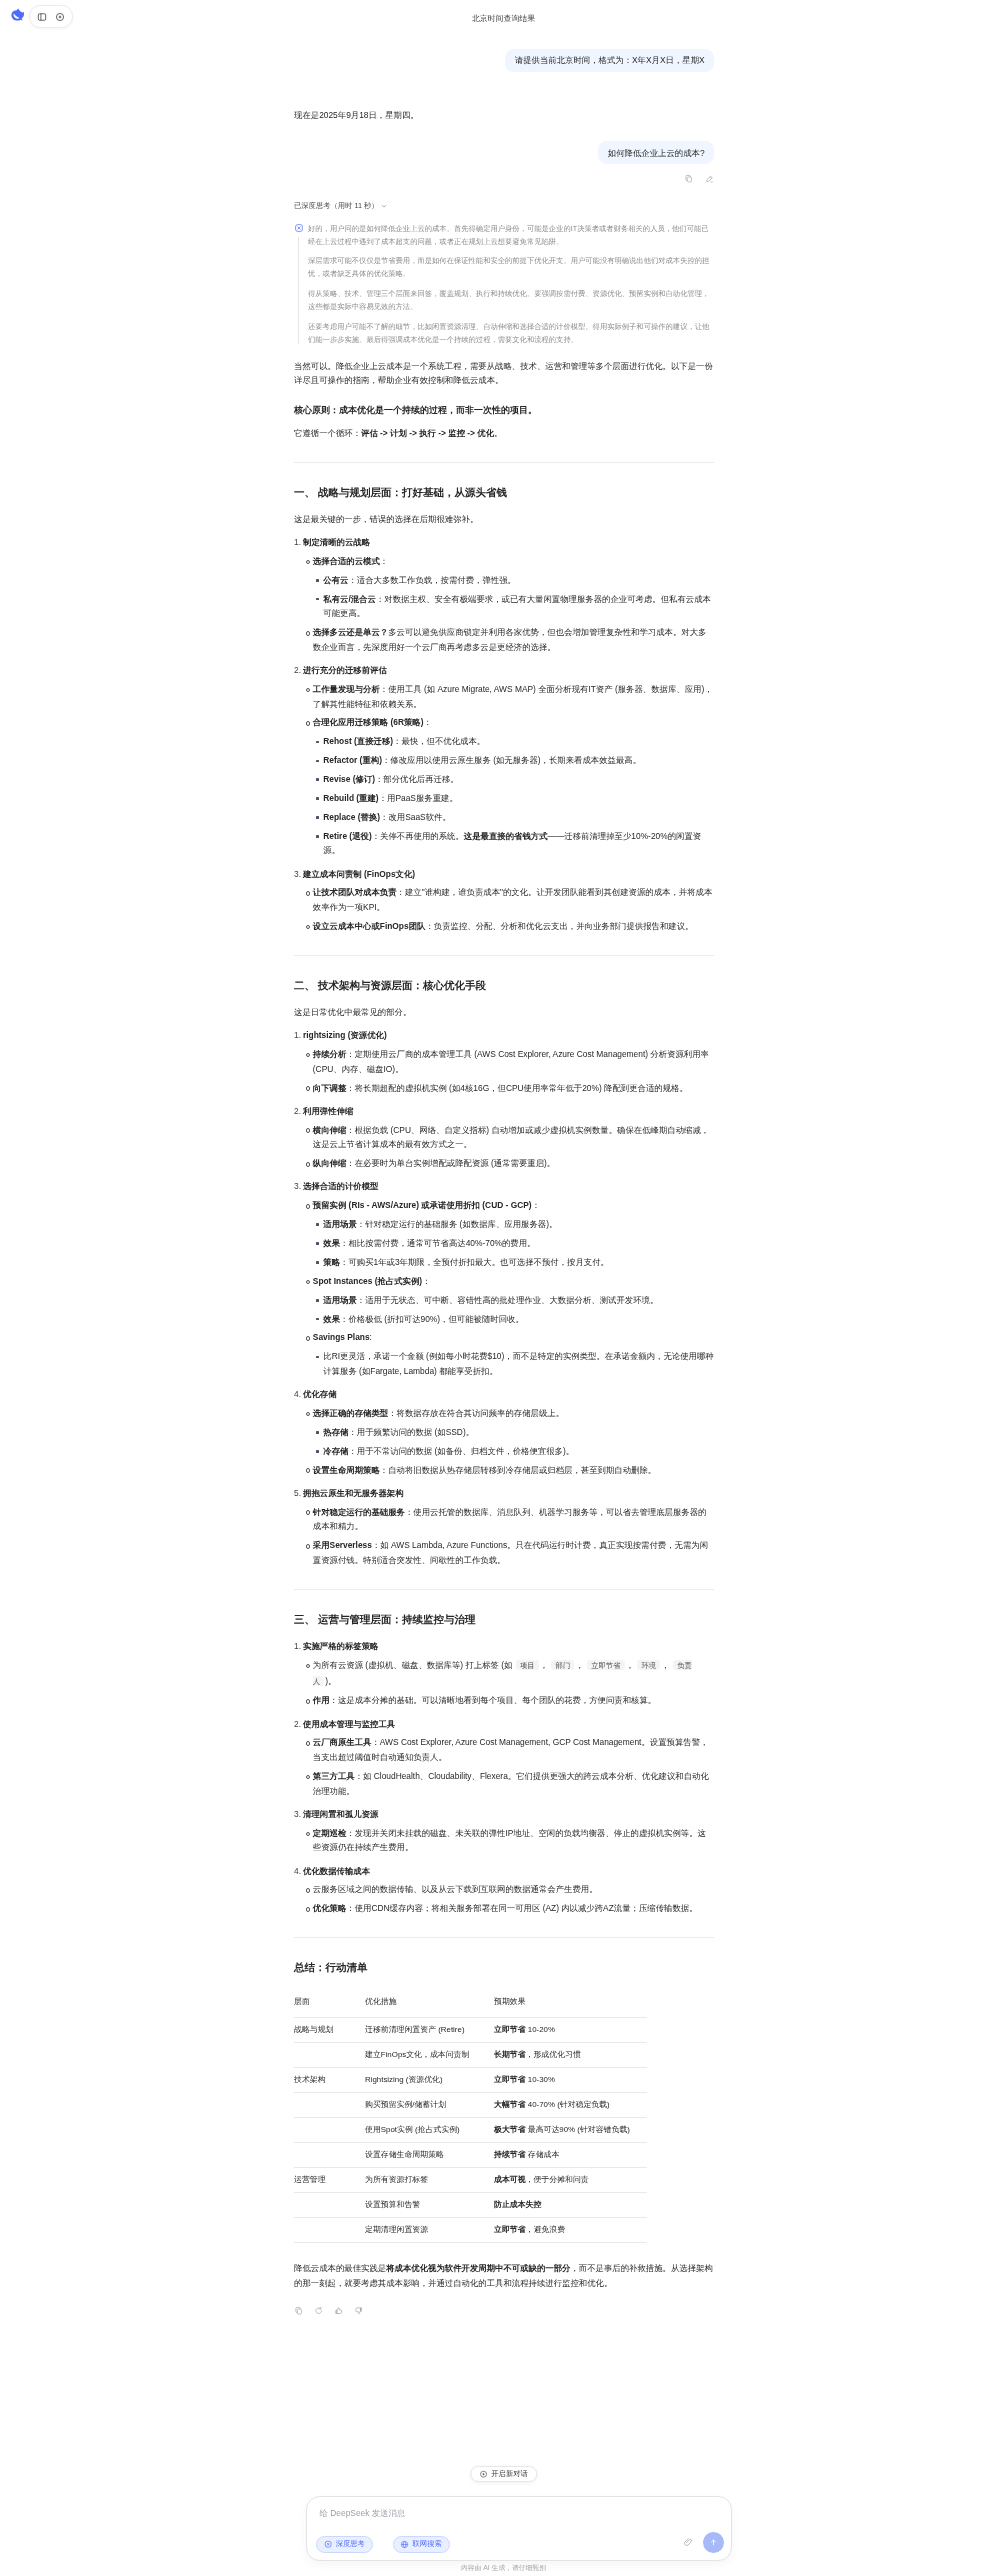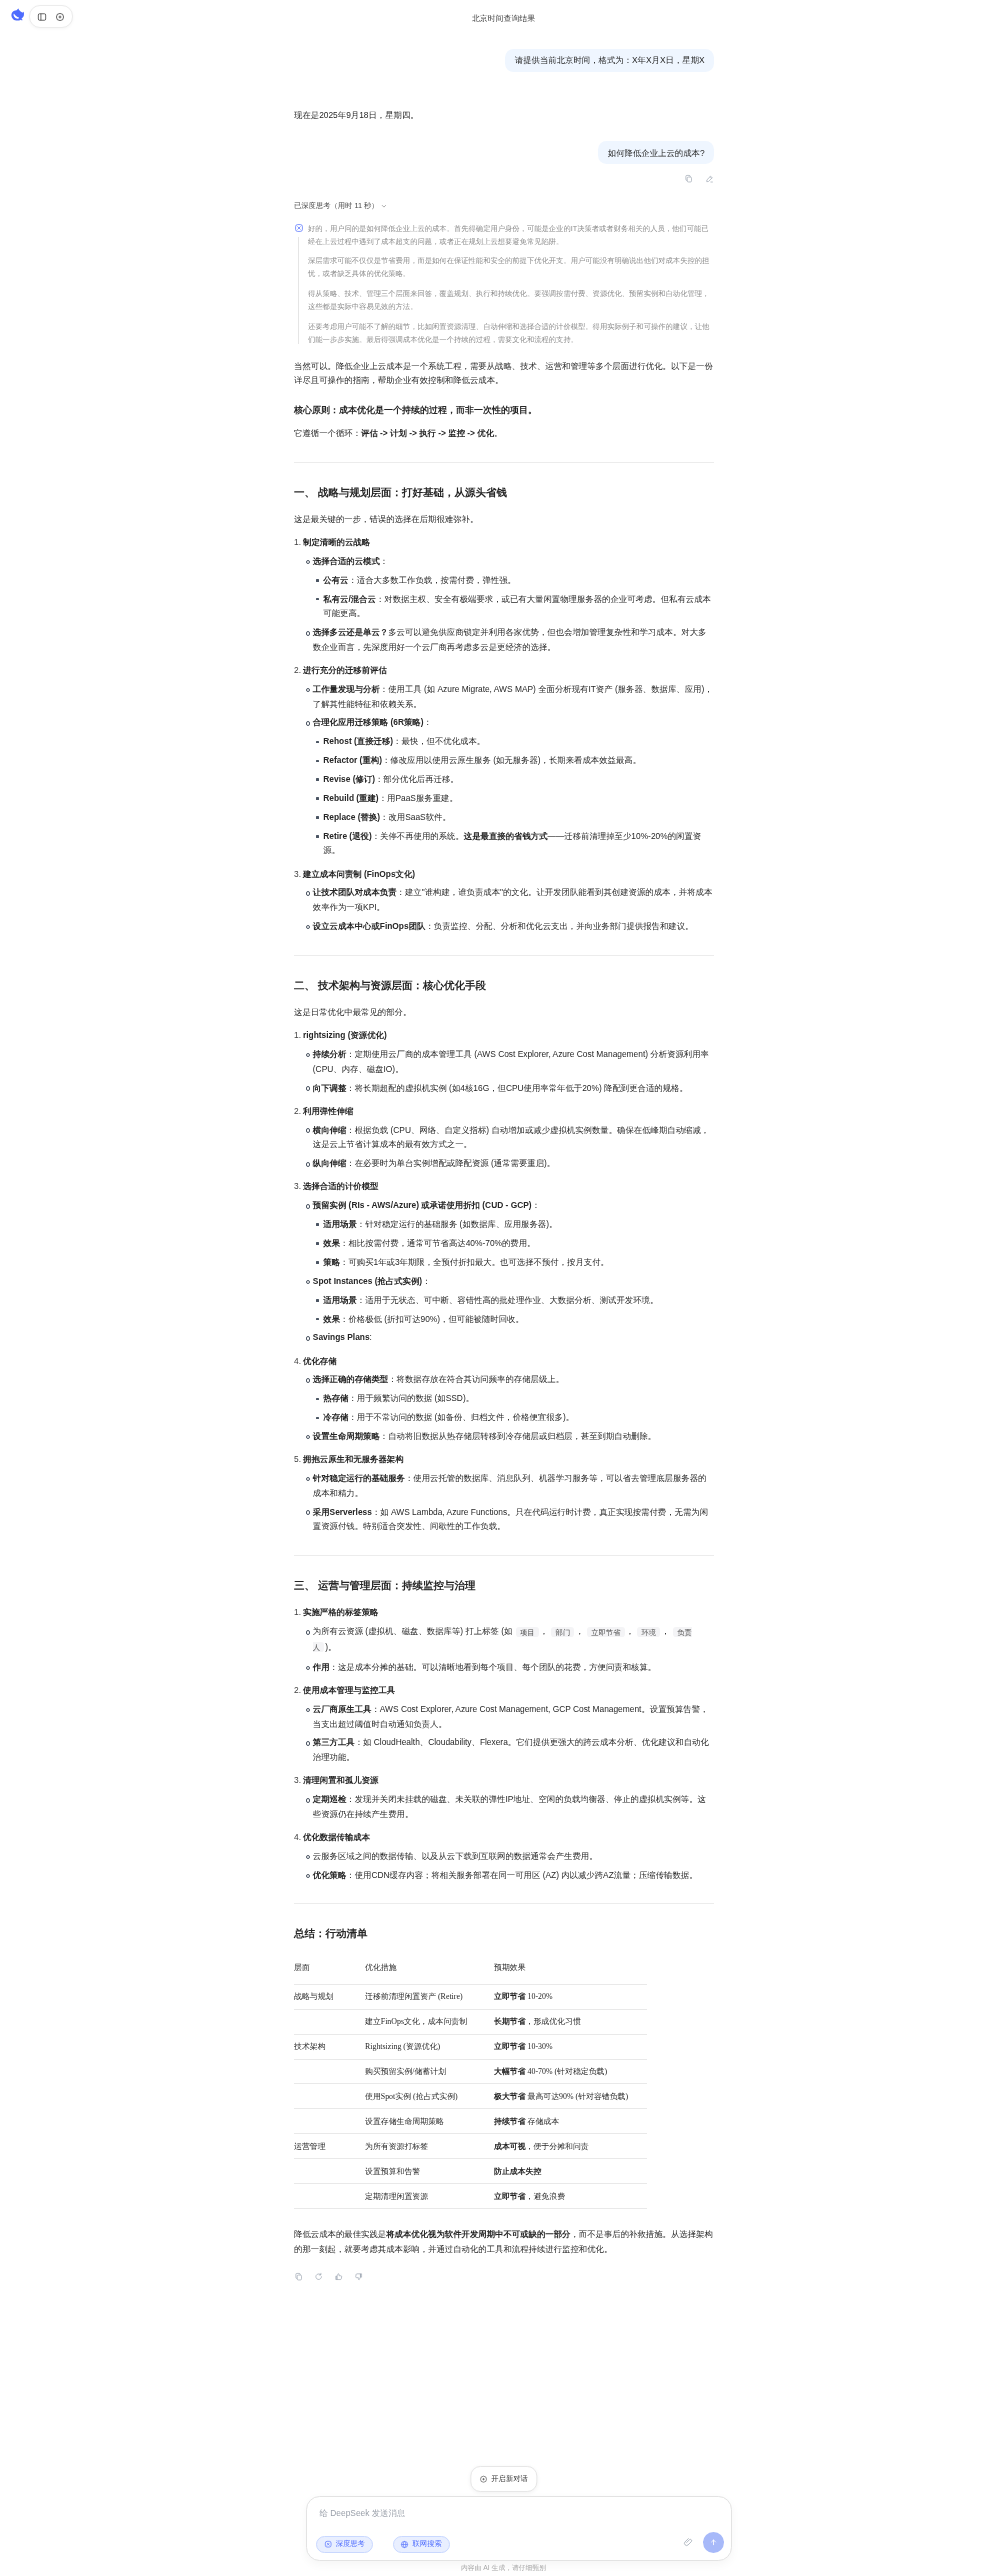--- a/index.html
+++ b/index.html
@@ -34,24 +34,24 @@
   .ol{margin:8.4px 0;}
   .l1{position:relative;padding-left:9px;margin:8.4px 0 4.2px;font-weight:700;}
   .l1 .num{position:absolute;left:0;font-weight:400;color:#404040;}
   .l2{position:relative;margin:4.2px 0 4.2px 11.5px;padding-left:7.3px;}
   .l3{position:relative;margin:4.2px 0 4.2px 22px;padding-left:7.3px;}
   .m2{position:absolute;left:0;top:5.8px;width:2.6px;height:2.6px;border:0.5px solid #4b5563;border-radius:50%;}
   .m3{position:absolute;left:0;top:6.3px;width:2.6px;height:2.6px;background:#4b5563;border-radius:0.5px;}
   .chip{background:#f4f4f6;border-radius:3.1px;padding:0.5px 4.2px;font-size:7.3px;color:#4b4b4b;margin:0 1px;font-family:inherit;}
   .tbl{border-collapse:collapse;margin:13.6px 0 18px;font-size:7.9px;}
   .tbl th{text-align:left;font-weight:400;color:#1f1f1f;padding:6.3px 8.4px 7.9px 0;border-bottom:0.5px solid #e9e9e9;}
-  .tbl td{padding:5.2px 8.4px 5.2px 0;border-bottom:0.5px solid #e9e9e9;vertical-align:top;color:#262626;line-height:13.6px;font-family:Liberation Serif, serif;}
+  .tbl td{padding:5.2px 8.4px 5.2px 0;border-bottom:0.5px solid #e9e9e9;vertical-align:top;color:#262626;line-height:13.6px;}
   .ans-actions{margin-top:15.7px;display:flex;gap:10.5px;}
   
-  .new-chat{position:absolute;left:50%;transform:translateX(-50%);top:2466px;height:26px;display:flex;align-items:center;gap:3.7px;background:#fff;border:0.5px solid #e7e7e7;border-radius:10px;padding:0 8.4px;font-size:7.3px;color:#363636;box-shadow:0 1px 4.2px rgba(0,0,0,.06);cursor:pointer;}
+  .new-chat{position:absolute;left:50%;transform:translateX(-50%);top:2466px;height:16px;display:flex;align-items:center;gap:3.7px;background:#fff;border:0.5px solid #e7e7e7;border-radius:10px;padding:0 8.4px;font-size:7.3px;color:#363636;box-shadow:0 1px 4.2px rgba(0,0,0,.06);cursor:pointer;}
   .composer{position:absolute;left:306px;top:2496px;width:408px;height:63px;background:#fff;border:0.5px solid #e3e3e3;border-radius:13.6px;box-shadow:0 3.1px 9.4px rgba(0,0,0,.04);padding-left:16px;}
   .composer textarea{position:absolute;left:0;top:0;width:100%;height:30px;border:none;outline:none;resize:none;background:transparent;padding:10.5px 12.6px 0;box-sizing:border-box;font-family:inherit;font-size:8.4px;color:#262626;}
   .composer textarea::placeholder{color:#9aa0aa;}
   .pills{position:absolute;left:9.4px;bottom:7.3px;display:flex;gap:20px;}
   .pill{height:17px;display:flex;align-items:center;gap:3.1px;padding:0 6.8px;border-radius:9px;background:#e9efff;border:0.5px solid #c9d8ff;color:#4d6bfe;font-size:7.3px;cursor:pointer;}
   .clip{position:absolute;right:38px;bottom:12.6px;background:none;border:none;padding:0;cursor:pointer;}
   .send{position:absolute;right:7.3px;bottom:7.3px;width:21px;height:21px;border-radius:50%;background:#a7b9f9;border:none;display:flex;align-items:center;justify-content:center;cursor:pointer;}
   .footer-note{position:absolute;top:2563px;left:0;width:100%;text-align:center;font-size:6.8px;color:#a6a6a6;}
 </style>
 </head>
@@ -167,20 +167,21 @@
         <div class="l2"><span class="m2"></span><strong>纵向伸缩</strong>：在必要时为单台实例增配或降配资源 (通常需要重启)。</div>
         <div class="l1"><span class="num">3.</span><strong>选择合适的计价模型</strong></div>
         <div class="l2"><span class="m2"></span><strong>预留实例 (RIs - AWS/Azure) 或承诺使用折扣 (CUD - GCP)</strong>：</div>
         <div class="l3"><span class="m3"></span><strong>适用场景</strong>：针对稳定运行的基础服务 (如数据库、应用服务器)。</div>
         <div class="l3"><span class="m3"></span><strong>效果</strong>：相比按需付费，通常可节省高达40%-70%的费用。</div>
         <div class="l3"><span class="m3"></span><strong>策略</strong>：可购买1年或3年期限，全预付折扣最大。也可选择不预付，按月支付。</div>
         <div class="l2"><span class="m2"></span><strong>Spot Instances (抢占式实例)</strong>：</div>
         <div class="l3"><span class="m3"></span><strong>适用场景</strong>：适用于无状态、可中断、容错性高的批处理作业、大数据分析、测试开发环境。</div>
         <div class="l3"><span class="m3"></span><strong>效果</strong>：价格极低 (折扣可达90%)，但可能被随时回收。</div>
         <div class="l2"><span class="m2"></span><strong>Savings Plans</strong>:</div>
+        <div class="l3"><span class="m3"></span>比RI更灵活，承诺一个金额 (例如每小时花费$10)，而不是特定的实例类型。在承诺金额内，无论使用哪种计算服务 (如Fargate, Lambda) 都能享受折扣。</div>
         <div class="l1"><span class="num">4.</span><strong>优化存储</strong></div>
         <div class="l2"><span class="m2"></span><strong>选择正确的存储类型</strong>：将数据存放在符合其访问频率的存储层级上。</div>
         <div class="l3"><span class="m3"></span><strong>热存储</strong>：用于频繁访问的数据 (如SSD)。</div>
         <div class="l3"><span class="m3"></span><strong>冷存储</strong>：用于不常访问的数据 (如备份、归档文件，价格便宜很多)。</div>
         <div class="l2"><span class="m2"></span><strong>设置生命周期策略</strong>：自动将旧数据从热存储层转移到冷存储层或归档层，甚至到期自动删除。</div>
         <div class="l1"><span class="num">5.</span><strong>拥抱云原生和无服务器架构</strong></div>
         <div class="l2"><span class="m2"></span><strong>针对稳定运行的基础服务</strong>：使用云托管的数据库、消息队列、机器学习服务等，可以省去管理底层服务器的成本和精力。</div>
         <div class="l2"><span class="m2"></span><strong>采用Serverless</strong>：如 AWS Lambda, Azure Functions。只在代码运行时计费，真正实现按需付费，无需为闲置资源付钱。特别适合突发性、间歇性的工作负载。</div>
       </div>
       <div class="hr"></div>

